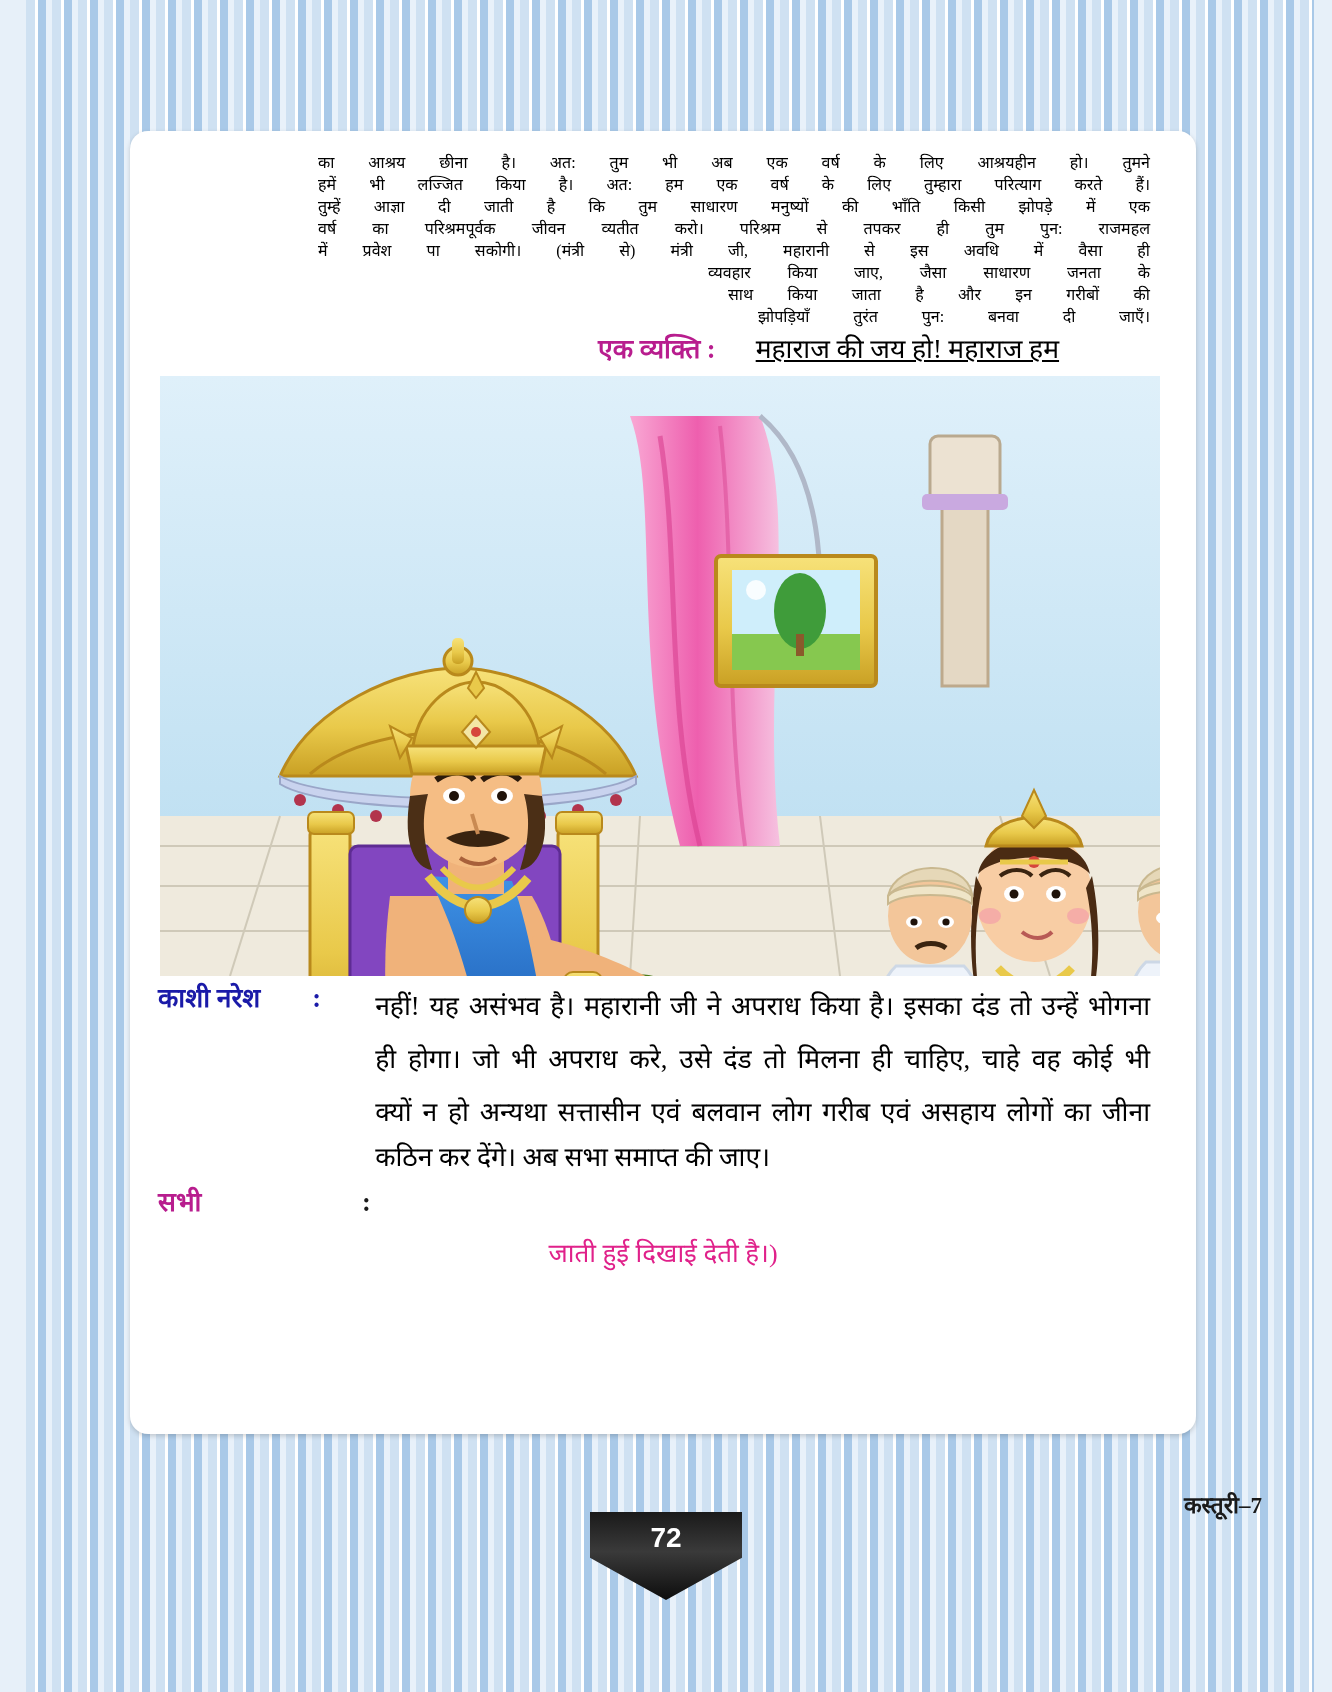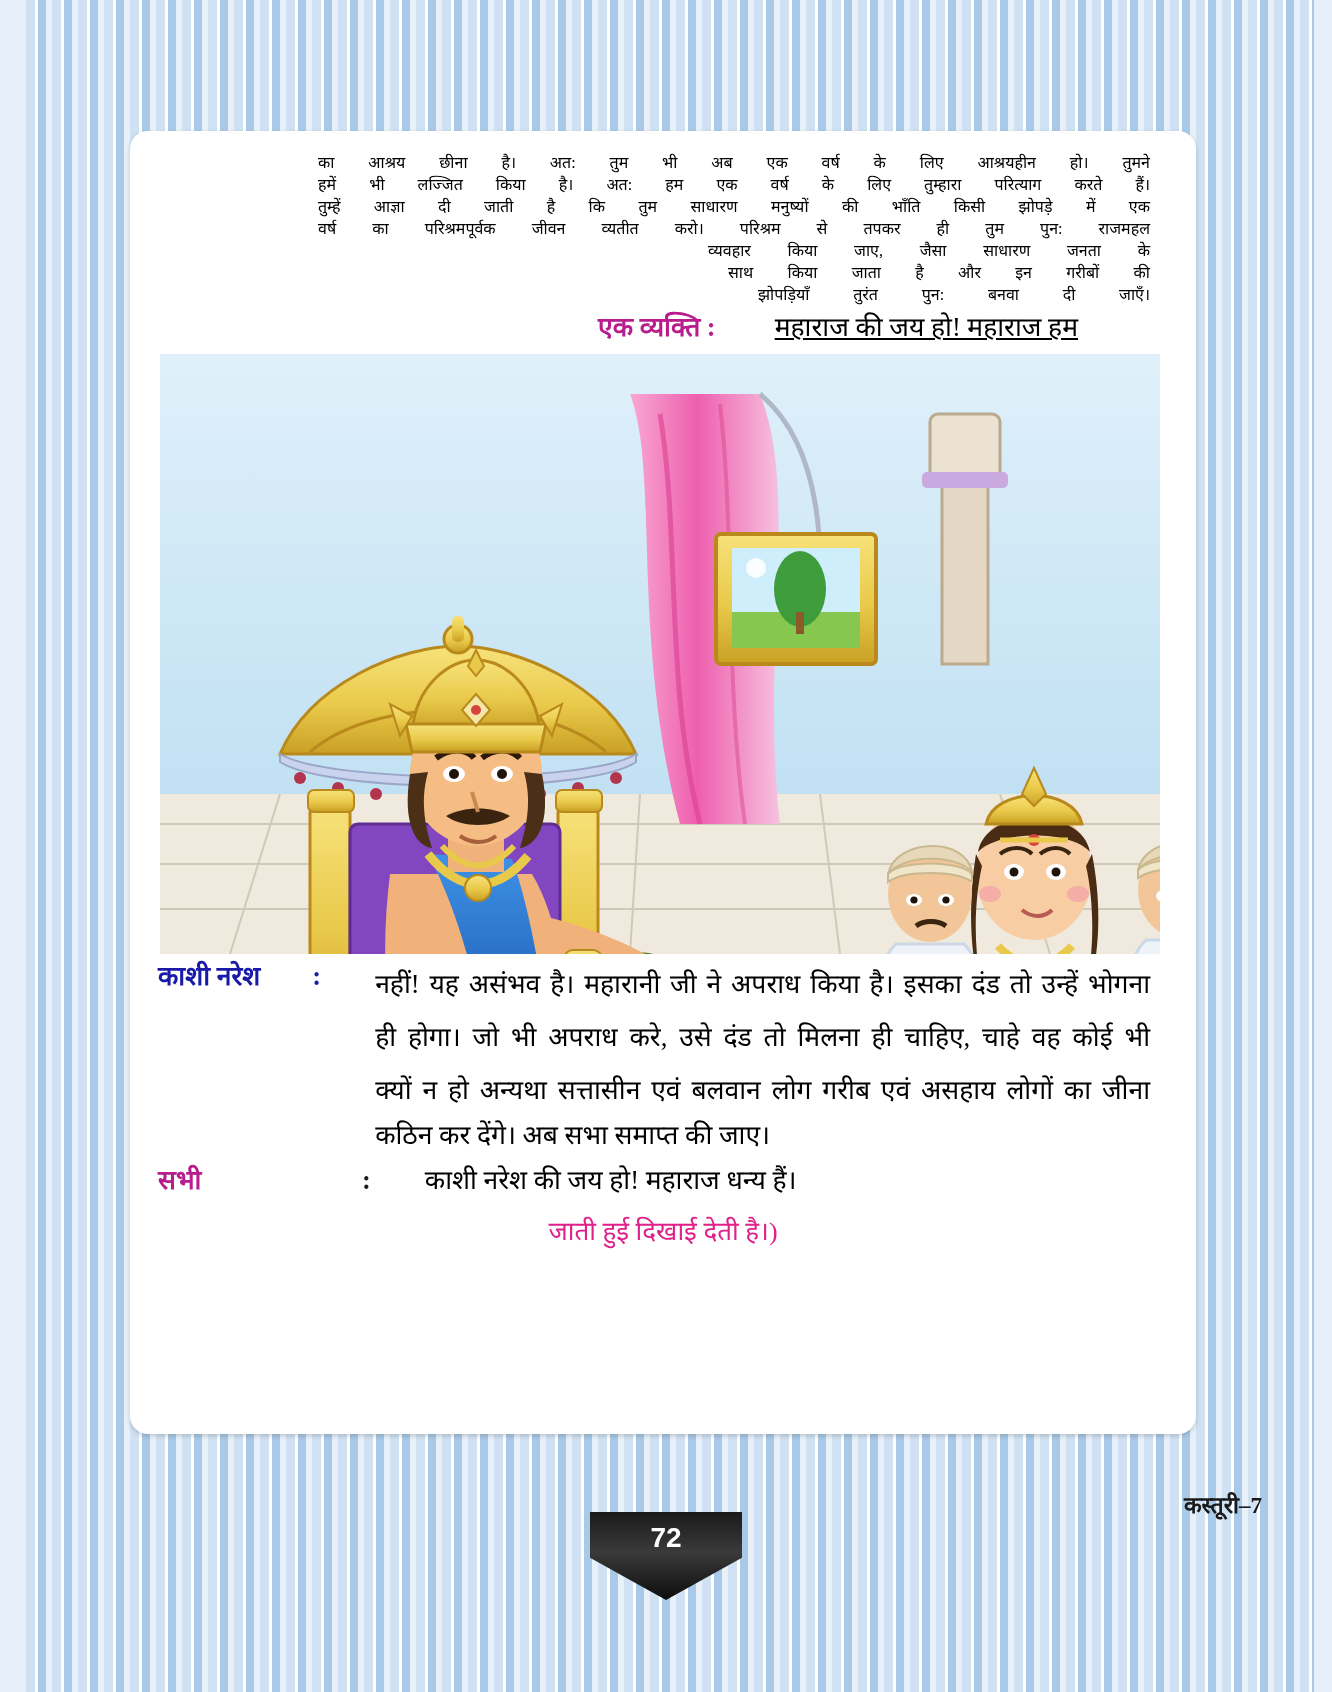--- a/index.html
+++ b/index.html
@@ -114,21 +114,20 @@
     line-height: 45px;
     text-align: justify;
   }
   .speaker-text .ln { display: block; }
   .speaker-text .ln.just { text-align: justify; text-align-last: justify; margin-top: 8px; }
 
   .ek-vyakti-row {
     display: flex;
     align-items: flex-start;
     padding-left: 440px;
-    gap: 19px;
   }
   .ek-vyakti-name {
     color: #b81d8e;
     font-weight: bold;
     font-size: 26.5px;
     line-height: 45px;
     white-space: nowrap;
   }
   .ek-vyakti-text {
     font-size: 26.5px;
@@ -203,20 +202,21 @@
   <div class="page-edge-right"></div>
 
   <div class="content-card">
     <div class="inner">
 
       <div class="para-top">
         <span class="ln just">का आश्रय छीना है। अत: तुम भी अब एक वर्ष के लिए आश्रयहीन हो। तुमने</span>
         <span class="ln just">हमें भी लज्जित किया है। अत: हम एक वर्ष के लिए तुम्हारा परित्याग करते हैं।</span>
         <span class="ln just">तुम्हें आज्ञा दी जाती है कि तुम साधारण मनुष्यों की भाँति किसी झोपड़े में एक</span>
         <span class="ln just">वर्ष का परिश्रमपूर्वक जीवन व्यतीत करो। परिश्रम से तपकर ही तुम पुन: राजमहल</span>
+        <span class="ln just">में प्रवेश पा सकोगी। (मंत्री से) मंत्री जी, महारानी से इस अवधि में वैसा ही</span>
         <span class="ln just indent-1">व्यवहार किया जाए, जैसा साधारण जनता के</span>
         <span class="ln just indent-2">साथ किया जाता है और इन गरीबों की</span>
         <span class="ln just indent-3">झोपड़ियाँ तुरंत पुन: बनवा दी जाएँ।</span>
       </div>
 
       <div class="ek-vyakti-row">
         <span class="ek-vyakti-name">एक व्यक्ति :</span>
         <span class="ek-vyakti-text">महाराज की जय हो! महाराज हम</span>
       </div>
 
@@ -435,23 +435,20 @@
           <span class="ln just">नहीं! यह असंभव है। महारानी जी ने अपराध किया है। इसका दंड तो उन्हें भोगना</span>
           <span class="ln just">ही होगा। जो भी अपराध करे, उसे दंड तो मिलना ही चाहिए, चाहे वह कोई भी</span>
           <span class="ln just">क्यों न हो अन्यथा सत्तासीन एवं बलवान लोग गरीब एवं असहाय लोगों का जीना</span>
           <span class="ln">कठिन कर देंगे। अब सभा समाप्त की जाए।</span>
         </span>
       </div>
 
       <div class="speaker-line">
         <span class="speaker-name magenta" style="width:152px;display:inline-block;">सभी</span>
         <span class="speaker-colon">:</span>
-        <span class="speaker-text">
-          <span class="ln">काशी नरेश की जय हो! महाराज धन्य हैं।</span>
-        </span>
       </div>
 
       <div class="stage-direction">
         <span class="ln">जाती हुई दिखाई देती है।)</span>
       </div>
 
     </div>
   </div>
 
   <div class="book-label">कस्तूरी–7</div>

